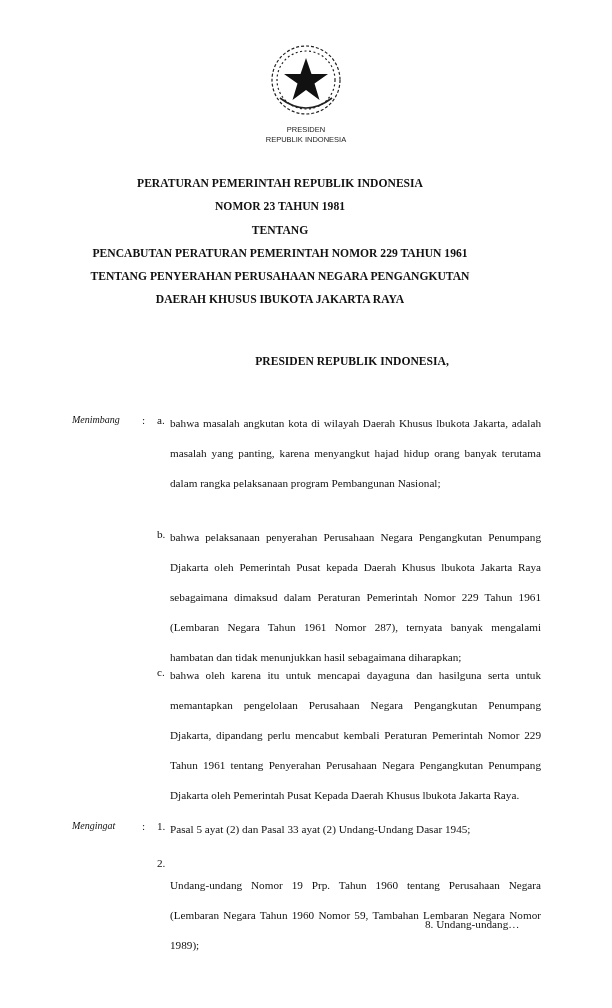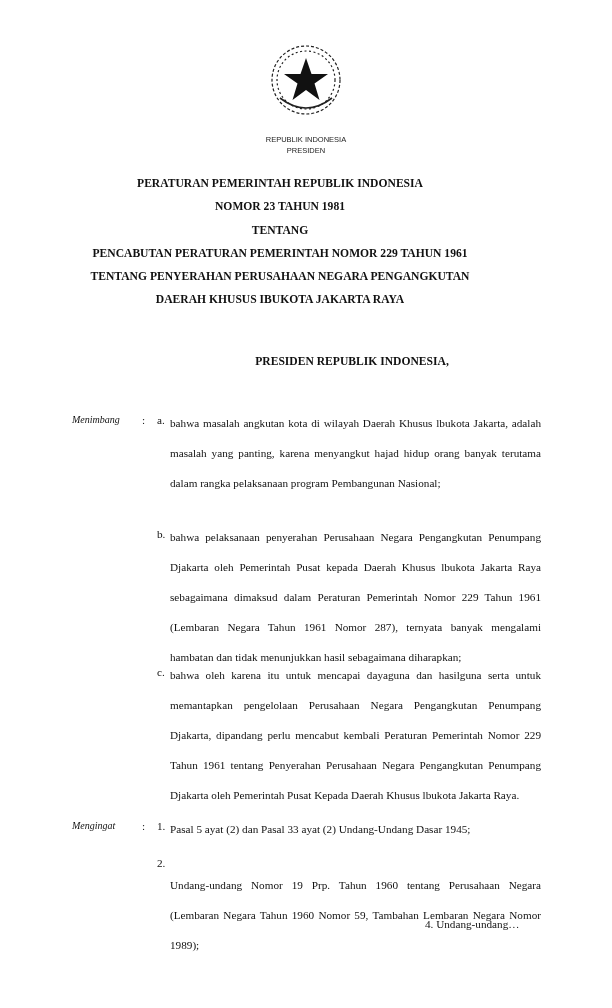--- a/index.html
+++ b/index.html
@@ -1,21 +1,21 @@
 <!DOCTYPE html>
 <html><head>
   <meta charset="utf-8">
   <style>
     html, body { margin: 0; padding: 0; background: #ffffff; }
     body { width: 612px; height: 1008px; position: relative; overflow: hidden;
       font-family: "Liberation Serif", serif; color: #111; }
     .emblem { position: absolute; left: 266px; top: 40px; width: 80px; height: 80px; }
     .emblem-caption { position: absolute; left: 0; width: 612px; text-align: center;
       font-family: "Liberation Sans", sans-serif; font-size: 7.5px; line-height: 10px; color: #222; }
-    .cap1 { top: 125px; margin-top: 21px; }
+    .cap1 { top: 125px; }
     .cap2 { top: 135px; }
     .title-block { position: absolute; left: 0; top: 172px; width: 560px; text-align: center;
       font-weight: bold; font-size: 11.6px; line-height: 23.3px; }
     .president { position: absolute; left: 0; top: 355px; width: 612px; text-align: center;
       font-weight: bold; font-size: 11.6px; padding-left: 46px; }
     .section-label { position: absolute; left: 72px; font-size: 10px; font-style: italic; }
     .colon { position: absolute; font-size: 11.2px; }
     .item-marker { position: absolute; font-size: 11.2px; }
     .item-text { position: absolute; left: 170px; width: 371px; font-size: 11.2px;
       line-height: 30px; text-align: justify; }
@@ -61,14 +61,14 @@
 
   <div class="section-label" style="top:820px">Mengingat</div>
   <div class="colon" style="left:142px; top:820px">:</div>
 
   <div class="item-marker" style="left:157px; top:820px">1.</div>
   <div class="item-text" style="top:814px">Pasal 5 ayat (2) dan Pasal 33 ayat (2) Undang-Undang Dasar 1945;</div>
 
   <div class="item-marker" style="left:157px; top:857px">2.</div>
   <div class="item-text" style="top:870px">Undang-undang   Nomor 19 Prp. Tahun 1960 tentang Perusahaan Negara (Lembaran Negara Tahun 1960 Nomor 59, Tambahan Lembaran Negara Nomor 1989);</div>
 
-  <div class="catchword">4. Undang-undang…</div>
+  <div class="catchword">8. Undang-undang…</div>
 </div>
 
 </body></html>

